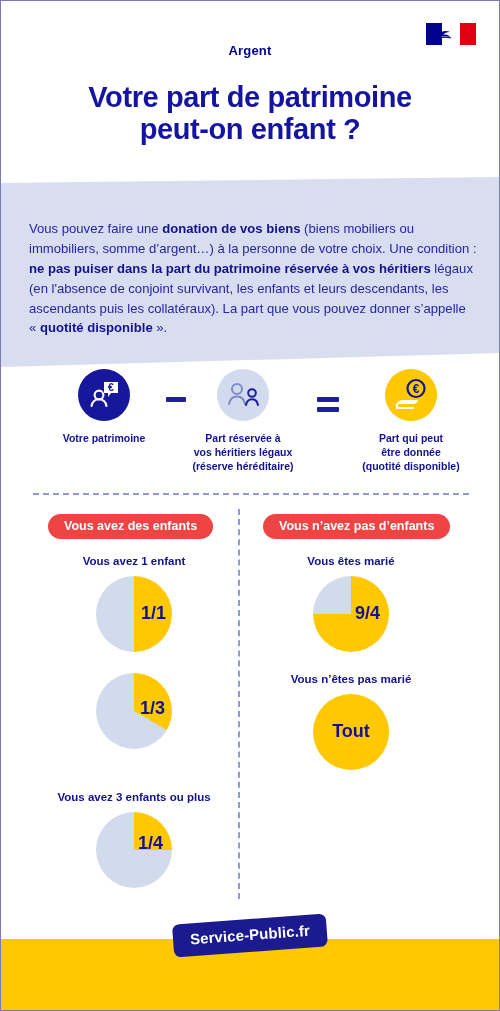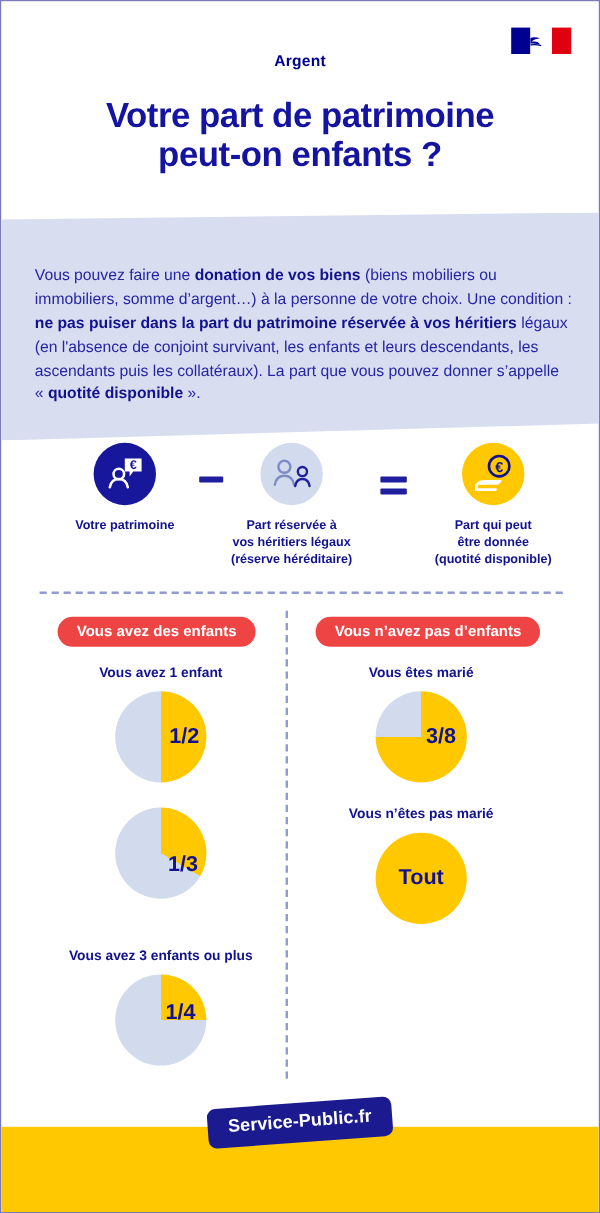--- a/index.html
+++ b/index.html
@@ -130,21 +130,21 @@
         <path d="M4 9 C7 5, 13 4, 17 6 C14 6, 11 7, 10 9 C13 8, 16 9, 17 11 C13 10, 7 11, 4 9 Z" fill="#000091"></path>
         <path d="M6 12 C10 11, 15 11, 18 12" stroke="#000091" stroke-width="1.1" fill="none"></path>
       </svg>
     </div>
     <div class="fl-r"></div>
   </div>
 
   <div class="kicker">Argent</div>
   <div class="title">
     <div>Votre part de patrimoine</div>
-    <div>peut-on enfants ?</div>
+    <div>peut-on enfant ?</div>
   </div>
 
   <div class="band"></div>
   <div class="bodytext">
     <span>Vous pouvez faire une </span><b>donation de vos biens</b><span> (biens mobiliers ou immobiliers, somme d’argent…) à la personne de votre choix. Une condition&nbsp;: </span><b>ne pas puiser dans la part du patrimoine réservée à vos héritiers</b><span> légaux (en l'absence de conjoint survivant, les enfants et leurs descendants, les ascendants puis les collatéraux). La part que vous pouvez donner s’appelle «&nbsp;</span><b>quotité disponible</b><span>&nbsp;».</span>
   </div>
 
   <div class="eqrow">
 
     <div class="eqcell" style="left:38px;width:130px;">
@@ -196,41 +196,41 @@
 
   <div class="hrule"></div>
   <div class="vrule"></div>
 
   <div class="pill" style="left:47px;top:513px;">Vous avez des enfants</div>
   <div class="pill" style="left:262px;top:513px;">Vous n’avez pas d’enfants</div>
 
   <div class="pieblock" style="left:43px;top:554px;width:180px;">
     <div class="pielabel">Vous avez 1 enfant</div>
     <div class="pie" style="background:conic-gradient(from 0deg,#FFC800 0deg 180deg,#D2DAEE 180deg 360deg);">
-      <span class="pieval" style="left:45px;top:28px;">1/2</span>
+      <span class="pieval" style="left:45px;top:28px;">1/1</span>
     </div>
   </div>
 
   <div class="pieblock" style="left:43px;top:672px;width:180px;">
     <div class="pie" style="background:conic-gradient(from 0deg,#FFC800 0deg 120deg,#D2DAEE 120deg 360deg);">
-      <span class="pieval" style="left:44px;top:38px;">1/3</span>
+      <span class="pieval" style="left:44px;top:26px;">1/3</span>
     </div>
   </div>
 
   <div class="pieblock" style="left:43px;top:790px;width:180px;">
     <div class="pielabel">Vous avez 3 enfants ou plus</div>
     <div class="pie" style="background:conic-gradient(from 0deg,#FFC800 0deg 90deg,#D2DAEE 90deg 360deg);">
       <span class="pieval" style="left:42px;top:22px;">1/4</span>
     </div>
   </div>
 
   <div class="pieblock" style="left:255px;top:554px;width:190px;">
     <div class="pielabel">Vous êtes marié</div>
     <div class="pie" style="background:conic-gradient(from 0deg,#FFC800 0deg 270deg,#D2DAEE 270deg 360deg);">
-      <span class="pieval" style="left:42px;top:28px;">3/8</span>
+      <span class="pieval" style="left:42px;top:28px;">9/4</span>
     </div>
   </div>
 
   <div class="pieblock" style="left:255px;top:672px;width:190px;">
     <div class="pielabel">Vous n’êtes pas marié</div>
     <div class="pie" style="background:#FFC800;">
       <span class="pieval" style="left:14px;top:28px;width:48px;text-align:center;">Tout</span>
     </div>
   </div>
 

